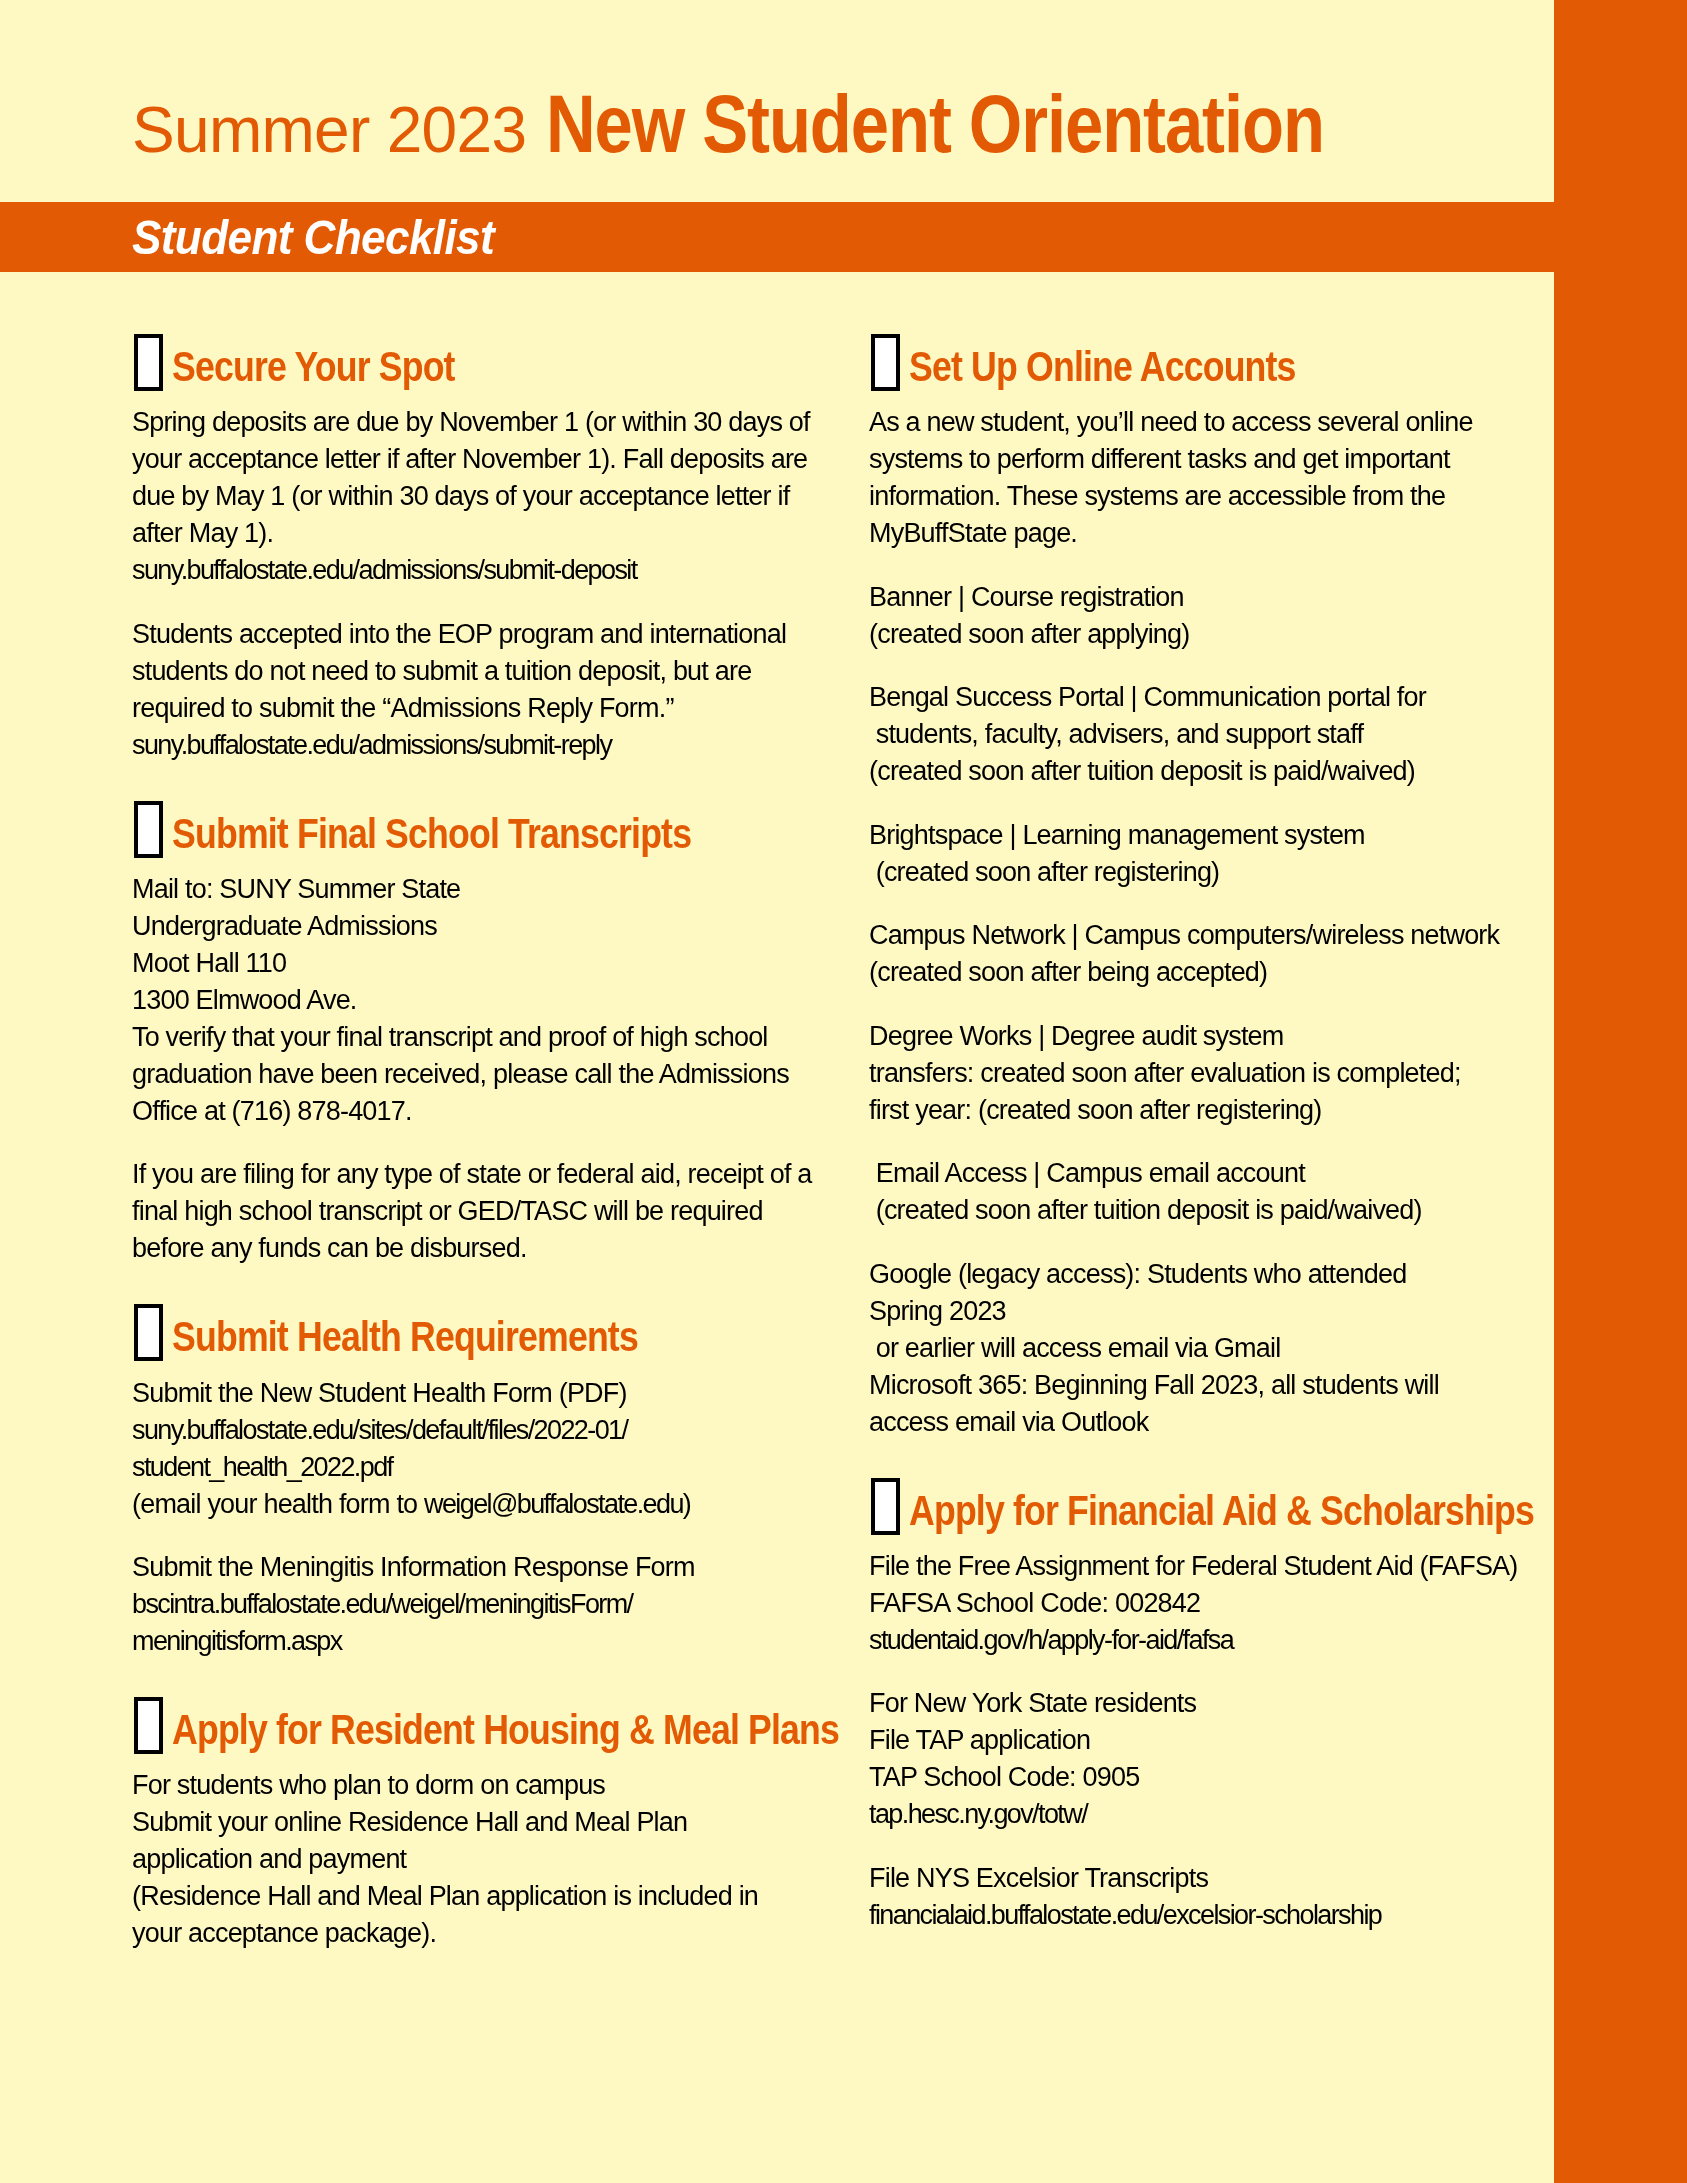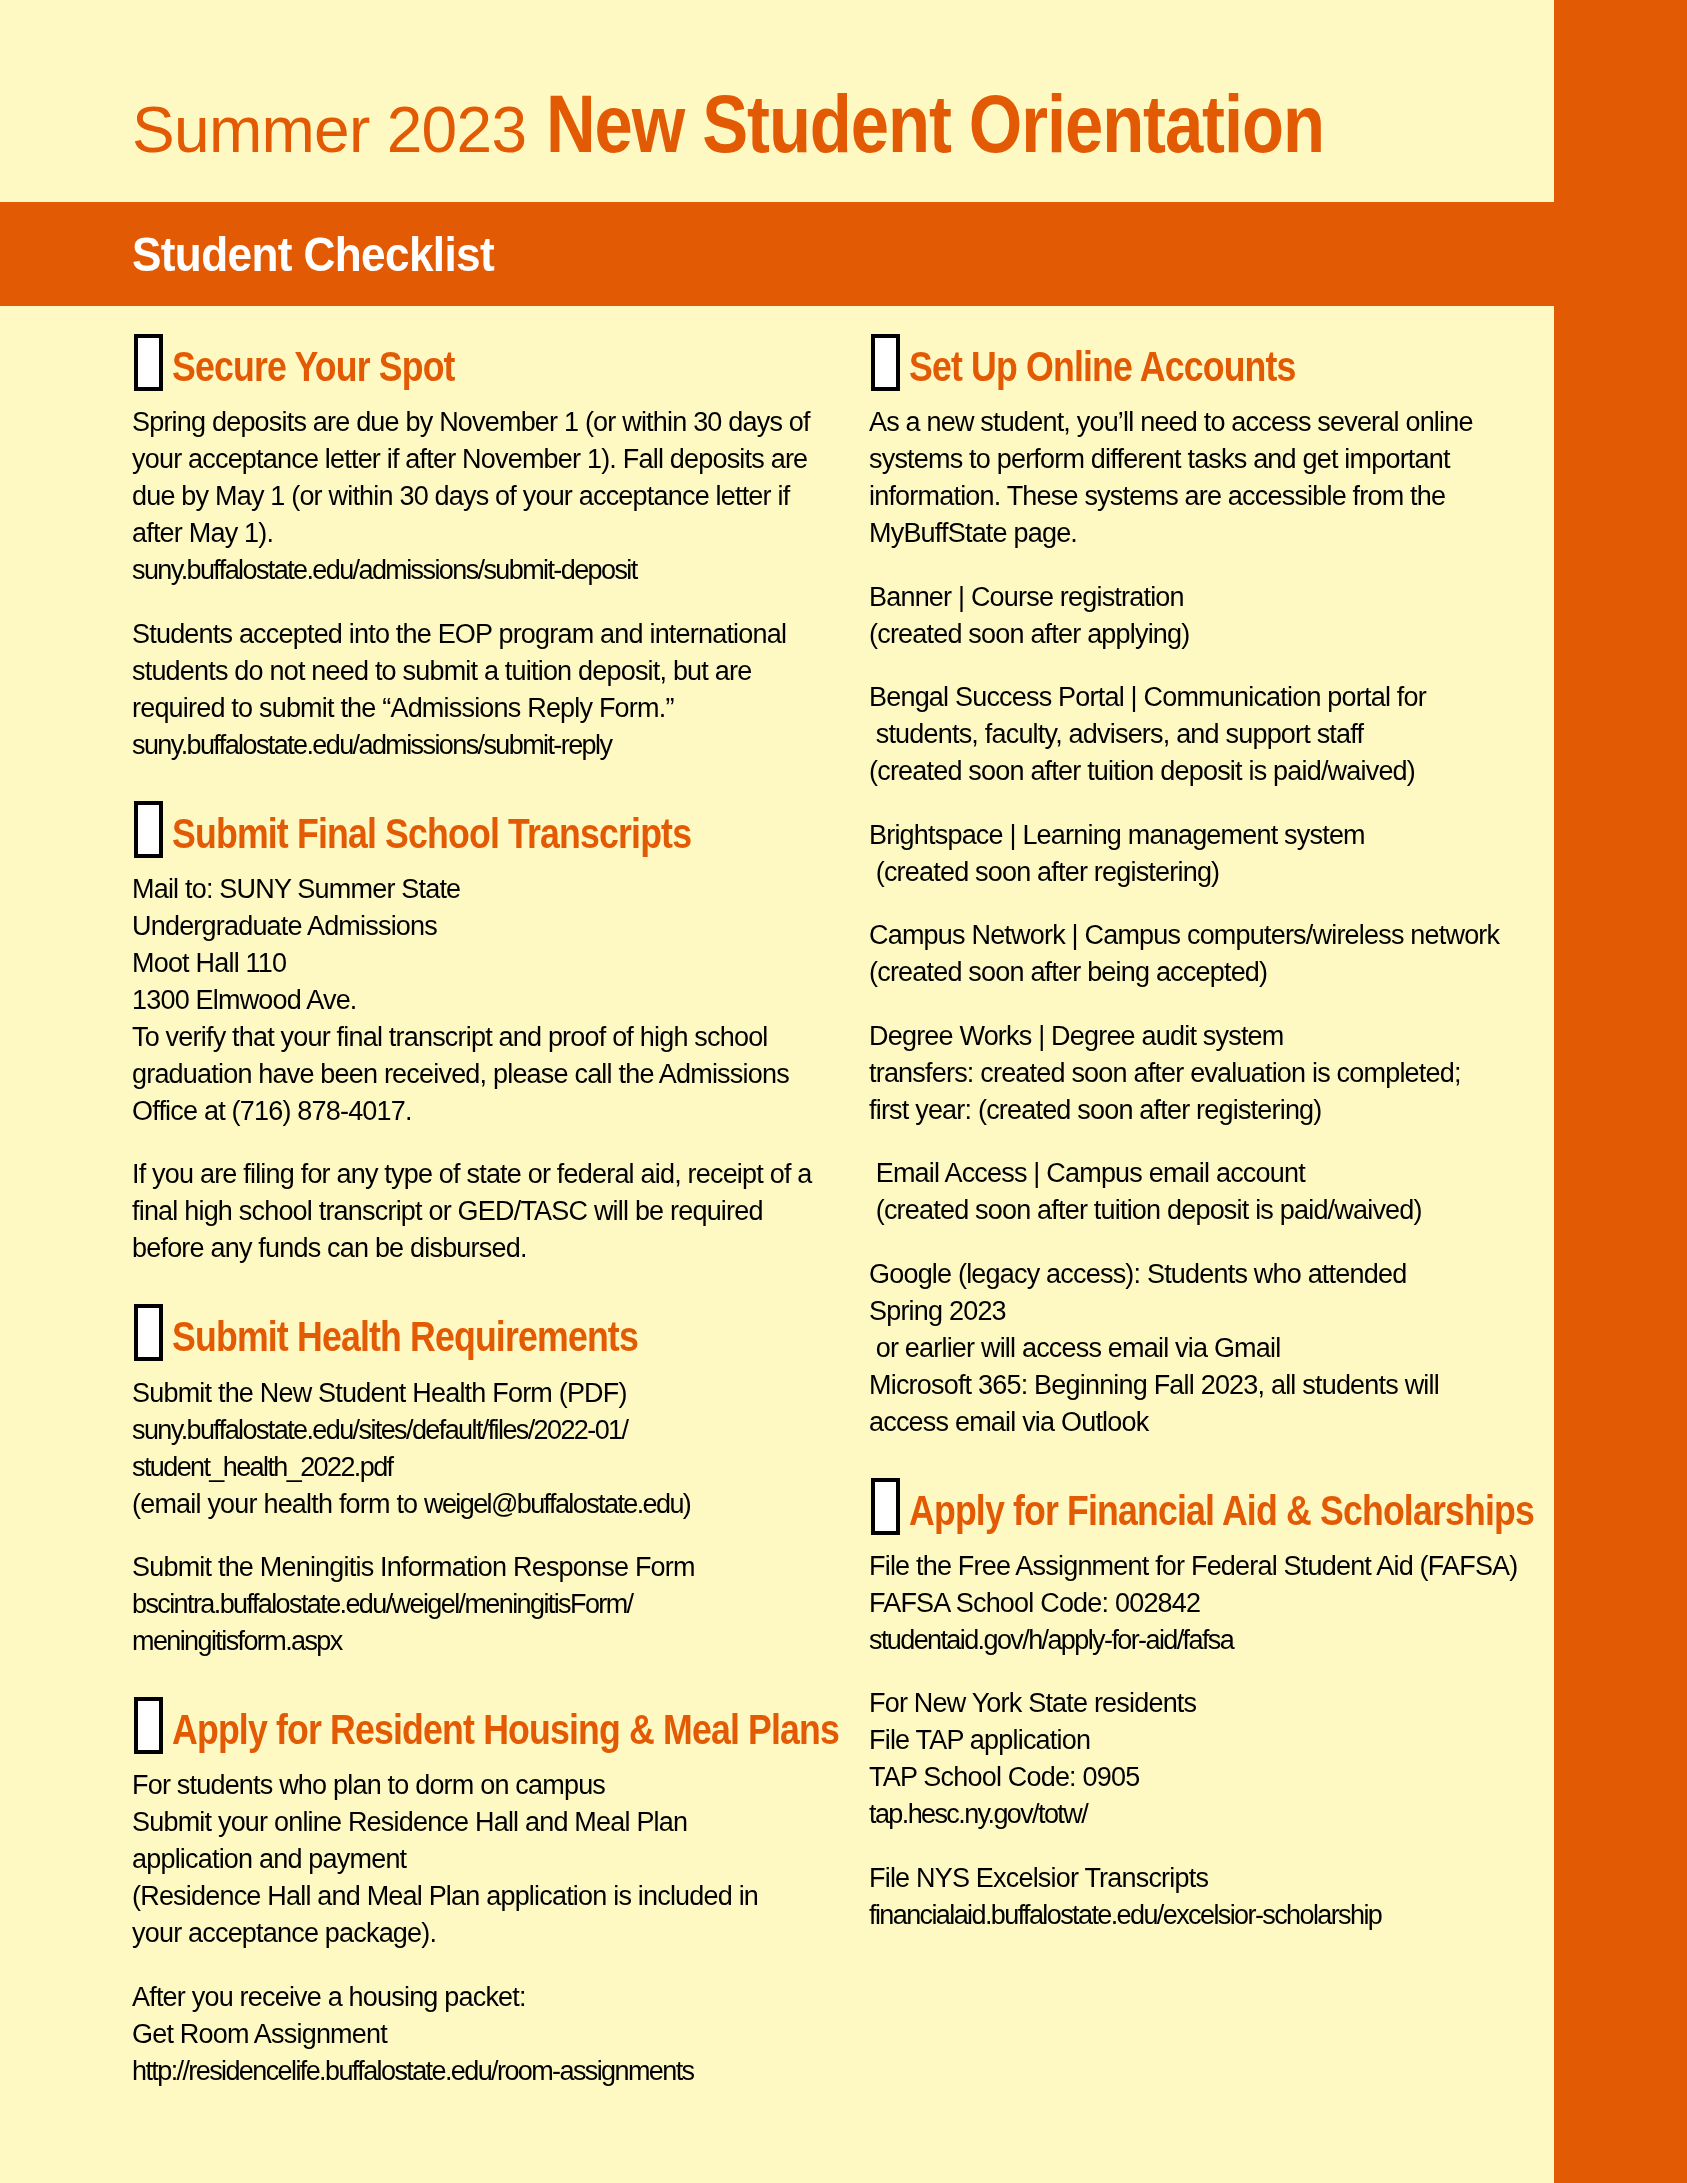--- a/index.html
+++ b/index.html
@@ -23,22 +23,22 @@
   }
   #title-season{
     font-size:64px;font-weight:400;color:#E35A04;letter-spacing:-0.7px;
   }
   #title-main{
     font-size:81px;font-weight:700;color:#E35A04;letter-spacing:-1.3px;
     display:inline-block;transform:scaleX(.85);transform-origin:left bottom;
   }
   
   #banner{
-    position:absolute;left:0;top:202px;width:1687px;height:104px;
-    background:#E35A04;display:flex;align-items:center;
+    position:absolute;left:0;top:202px;width:1687px;height:70px;
+    background:#E35A04;display:flex;align-items:center;font-style:italic;
   }
   #banner-label{
     margin-left:132px;color:#fff;font-size:48px;font-weight:700;
     letter-spacing:-0.7px;display:inline-block;transform:scaleX(.92);
     transform-origin:left center;
   }
   
   .col{position:absolute;top:334px;}
   #col-left{left:94px;width:718px;}
   #col-right{left:831px;width:724px;}
@@ -115,23 +115,20 @@
 </span><b class="u">meningitisform.aspx</b></div>
       </div>
       <div class="section">
         <div class="heading-row">
           <span class="checkbox"></span>
           <span class="heading-text">Apply for Resident Housing &amp; Meal Plans</span>
         </div>
         <div class="para"><span>For students who plan to dorm on campus
 Submit your online </span><b>Residence Hall and Meal Plan application and payment</b><span>
 (Residence Hall and Meal Plan application is included in your acceptance package)</span><b>.</b></div>
-        <div class="para"><span>After you receive a housing packet:
-Get </span><b>Room Assignment</b><span>
-</span><b class="u">http://residencelife.buffalostate.edu/room-assignments</b></div>
       </div>
     </div>
   <div id="col-right" class="col">
       <div class="section">
         <div class="heading-row">
           <span class="checkbox"></span>
           <span class="heading-text">Set Up Online Accounts</span>
         </div>
         <div class="para"><span>As a new student, you’ll need to access several online systems to perform different tasks and get important information. These systems are accessible from the </span><b>MyBuffState</b><span> page.</span></div>
         <div class="para"><b>Banner</b><span> | Course registration

